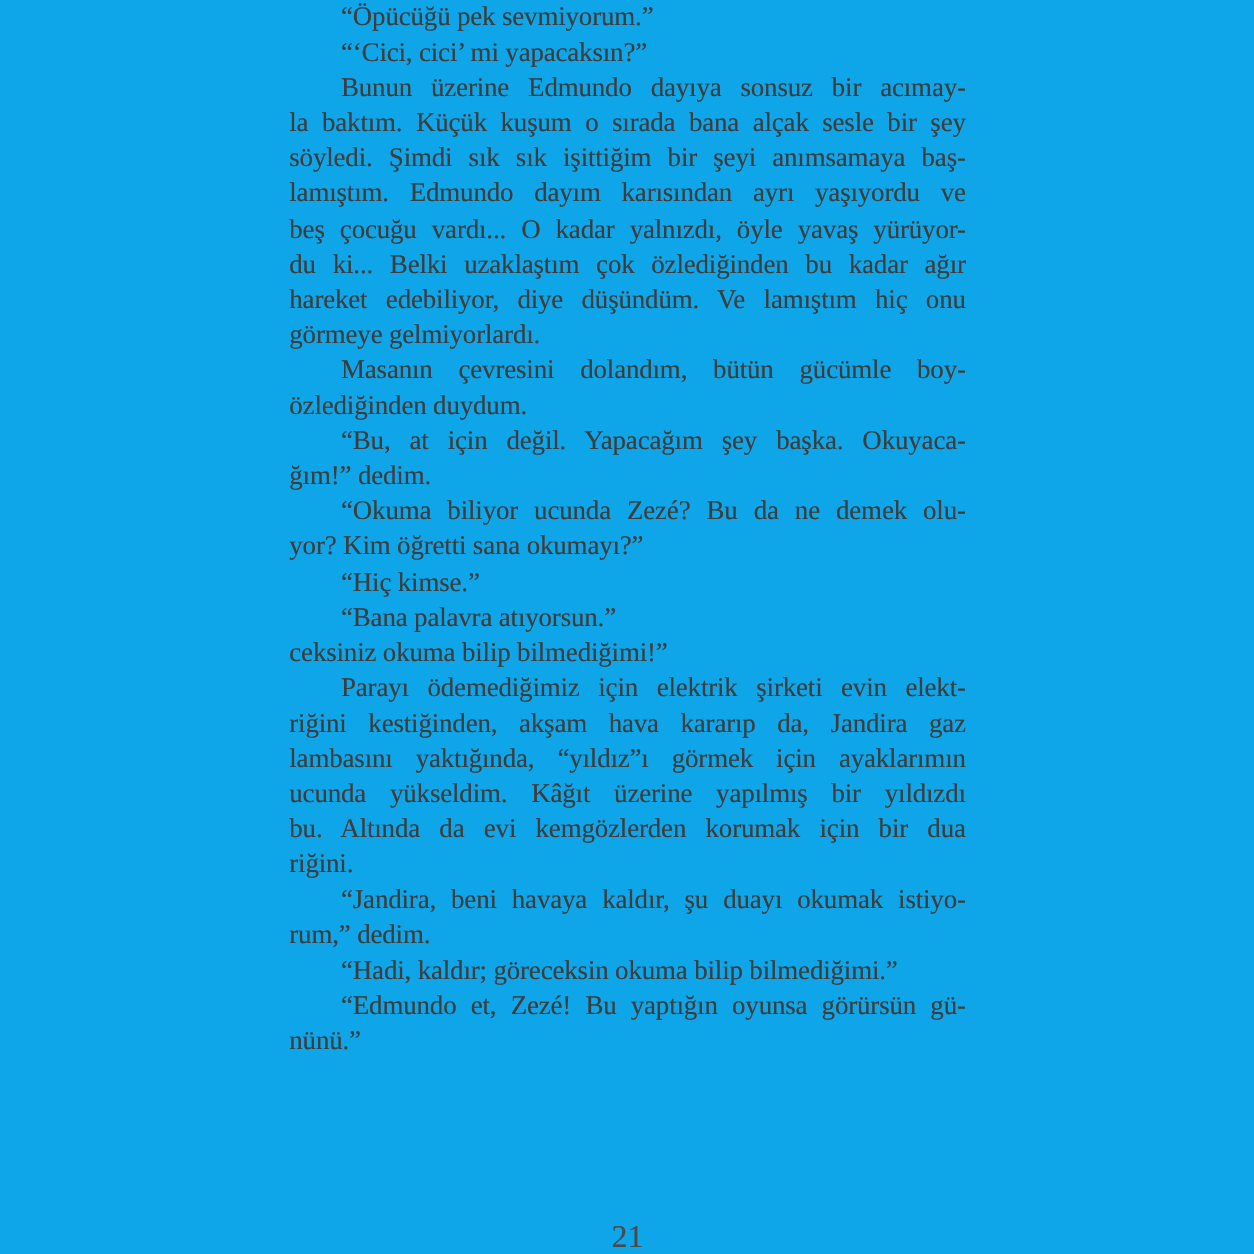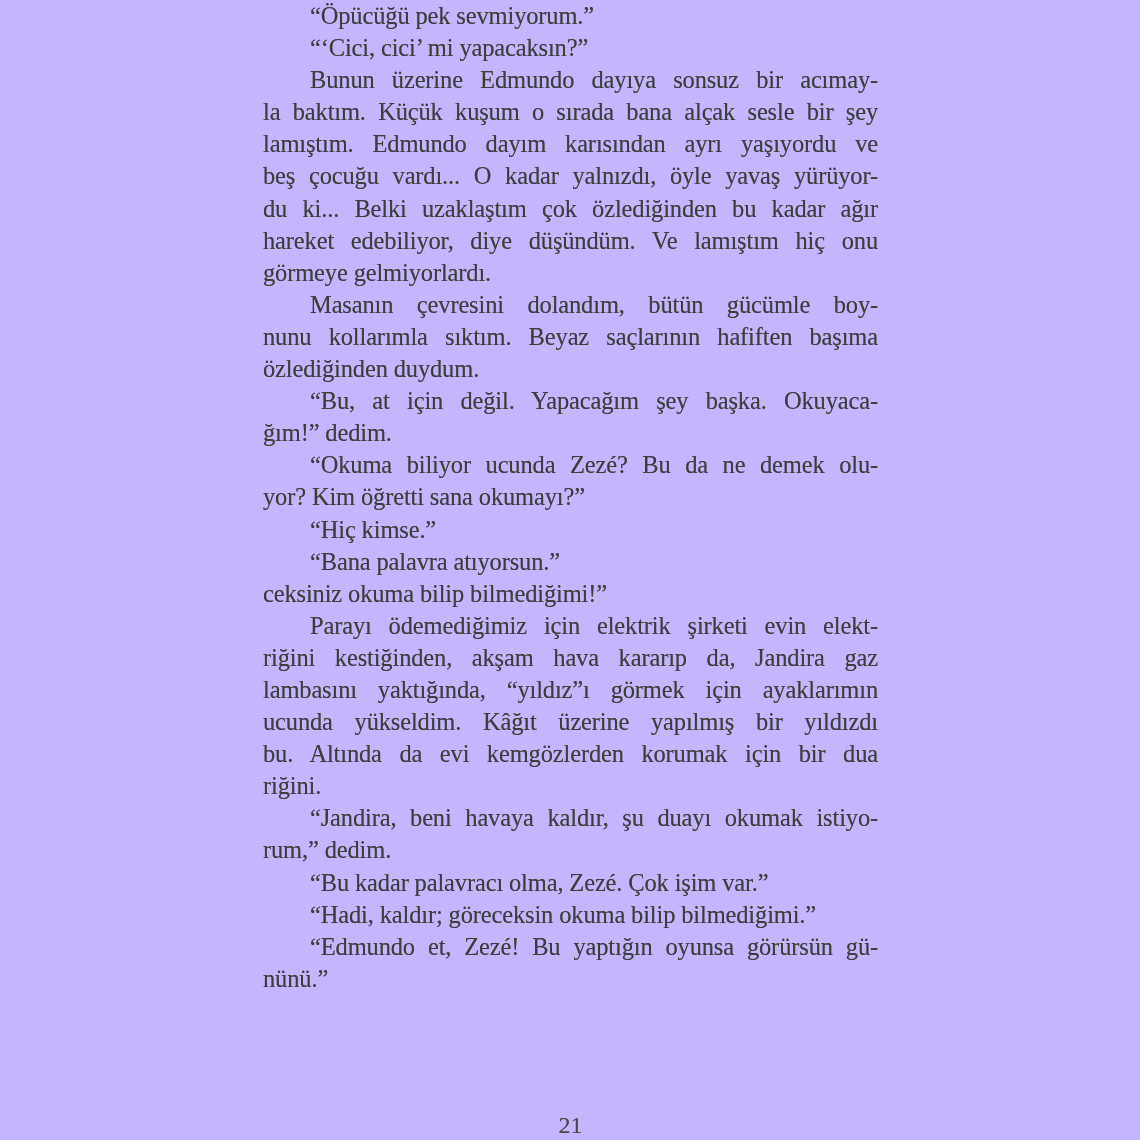--- a/index.html
+++ b/index.html
@@ -4,21 +4,21 @@
 <style>
   html, body {
     margin: 0;
     padding: 0;
     background: #ffffff;
   }
   .page {
     position: relative;
     width: 1140px;
     height: 1140px;
-    background: #c4b5fd;
+    background: #0ea5e9;
     overflow: hidden;
     font-family: "Liberation Serif", "DejaVu Serif", serif;
   }
   .text-block {
     position: absolute;
     left: 263px;
     top: 0px;
     width: 615px;
     font-size: 24.5px;
     line-height: 32.1px;
@@ -36,57 +36,56 @@
   }
   .line.indent {
     text-indent: 47px;
   }
   .page-number {
     position: absolute;
     top: 1112px;
     left: 263px;
     width: 615px;
     text-align: center;
-    font-size: 24px;
+    font-size: 29px;
     line-height: 26px;
     color: #4a4a4a;
     text-shadow: 0 0 0.6px rgba(80,80,80,0.5);
   }
 </style>
 </head>
 <body>
 
 <div class="page">
   <div class="text-block">
       <div class="line indent">“Öpücüğü pek sevmiyorum.”</div>
       <div class="line indent">“‘Cici, cici’ mi yapacaksın?”</div>
       <div class="line indent just">Bunun üzerine Edmundo dayıya sonsuz bir acımay-</div>
       <div class="line just">la baktım. Küçük kuşum o sırada bana alçak sesle bir şey</div>
+      <div class="line just">söyledi. Şimdi sık sık işittiğim bir şeyi anımsamaya baş-</div>
       <div class="line just">lamıştım. Edmundo dayım karısından ayrı yaşıyordu ve</div>
       <div class="line just">beş çocuğu vardı... O kadar yalnızdı, öyle yavaş yürüyor-</div>
       <div class="line just">du ki... Belki uzaklaştım çok özlediğinden bu kadar ağır</div>
       <div class="line just">hareket edebiliyor, diye düşündüm. Ve lamıştım hiç onu</div>
       <div class="line">görmeye gelmiyorlardı.</div>
       <div class="line indent just">Masanın çevresini dolandım, bütün gücümle boy-</div>
-      <div class="line just">nunu kollarımla sıktım. Beyaz saçlarının hafiften başıma</div>
       <div class="line">özlediğinden duydum.</div>
       <div class="line indent just">“Bu, at için değil. Yapacağım şey başka. Okuyaca-</div>
       <div class="line">ğım!” dedim.</div>
       <div class="line indent just">“Okuma biliyor ucunda Zezé? Bu da ne demek olu-</div>
       <div class="line">yor? Kim öğretti sana okumayı?”</div>
       <div class="line indent">“Hiç kimse.”</div>
       <div class="line indent">“Bana palavra atıyorsun.”</div>
       <div class="line">ceksiniz okuma bilip bilmediğimi!”</div>
       <div class="line indent just">Parayı ödemediğimiz için elektrik şirketi evin elekt-</div>
       <div class="line just">riğini kestiğinden, akşam hava kararıp da, Jandira gaz</div>
       <div class="line just">lambasını yaktığında, “yıldız”ı görmek için ayaklarımın</div>
       <div class="line just">ucunda yükseldim. Kâğıt üzerine yapılmış bir yıldızdı</div>
       <div class="line just">bu. Altında da evi kemgözlerden korumak için bir dua</div>
       <div class="line">riğini.</div>
       <div class="line indent just">“Jandira, beni havaya kaldır, şu duayı okumak istiyo-</div>
       <div class="line">rum,” dedim.</div>
-      <div class="line indent">“Bu kadar palavracı olma, Zezé. Çok işim var.”</div>
       <div class="line indent">“Hadi, kaldır; göreceksin okuma bilip bilmediğimi.”</div>
       <div class="line indent just">“Edmundo et, Zezé! Bu yaptığın oyunsa görürsün gü-</div>
       <div class="line">nünü.”</div>
     </div>
   <div class="page-number">21</div>
 </div>
 
 </body></html>

